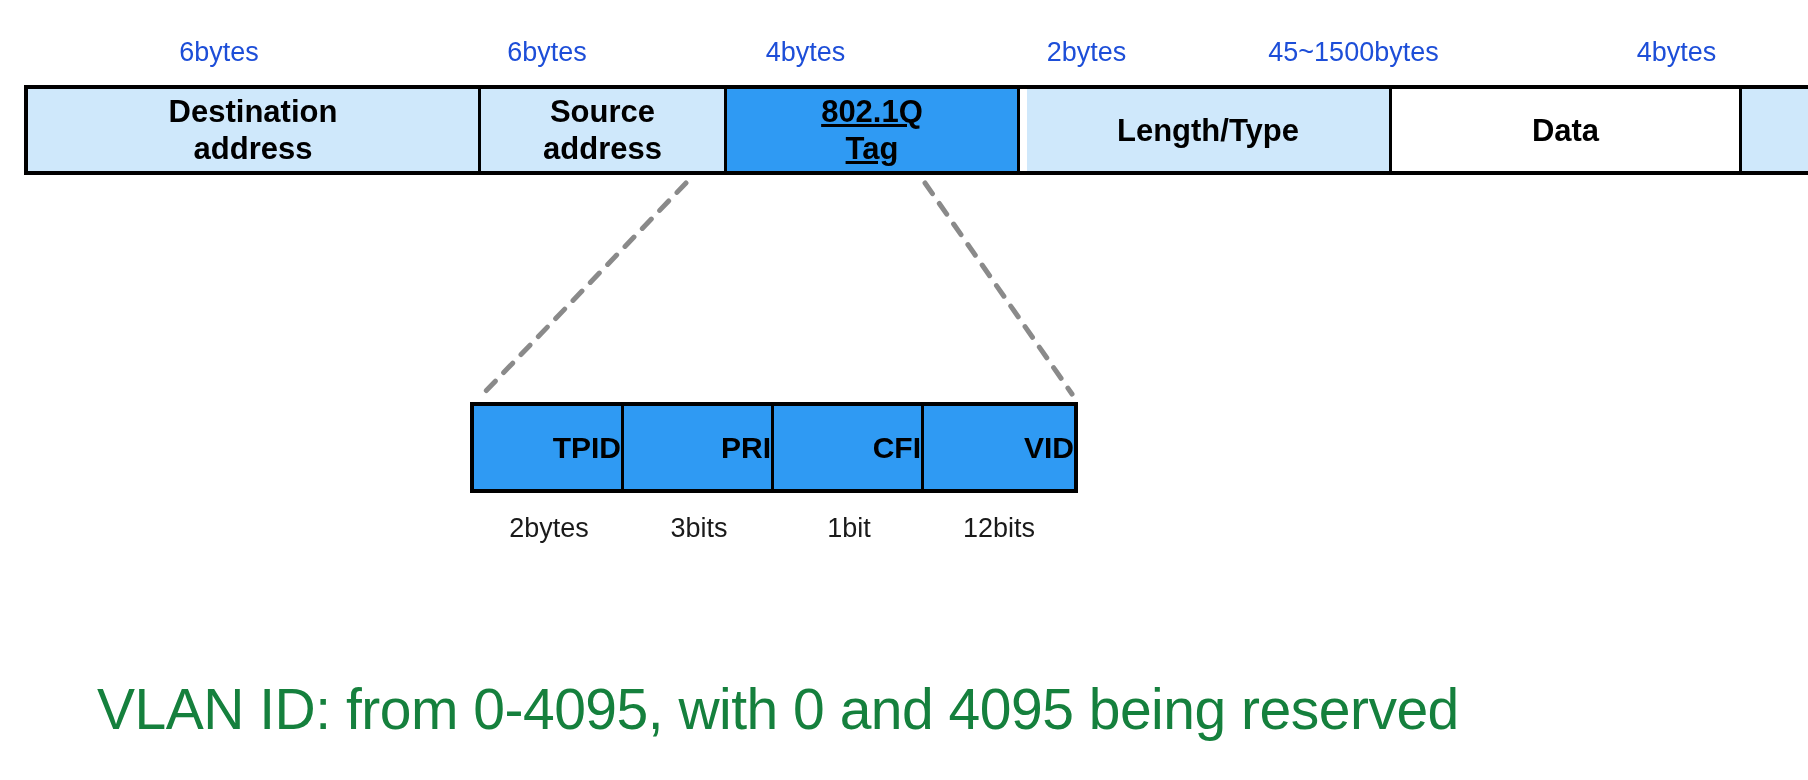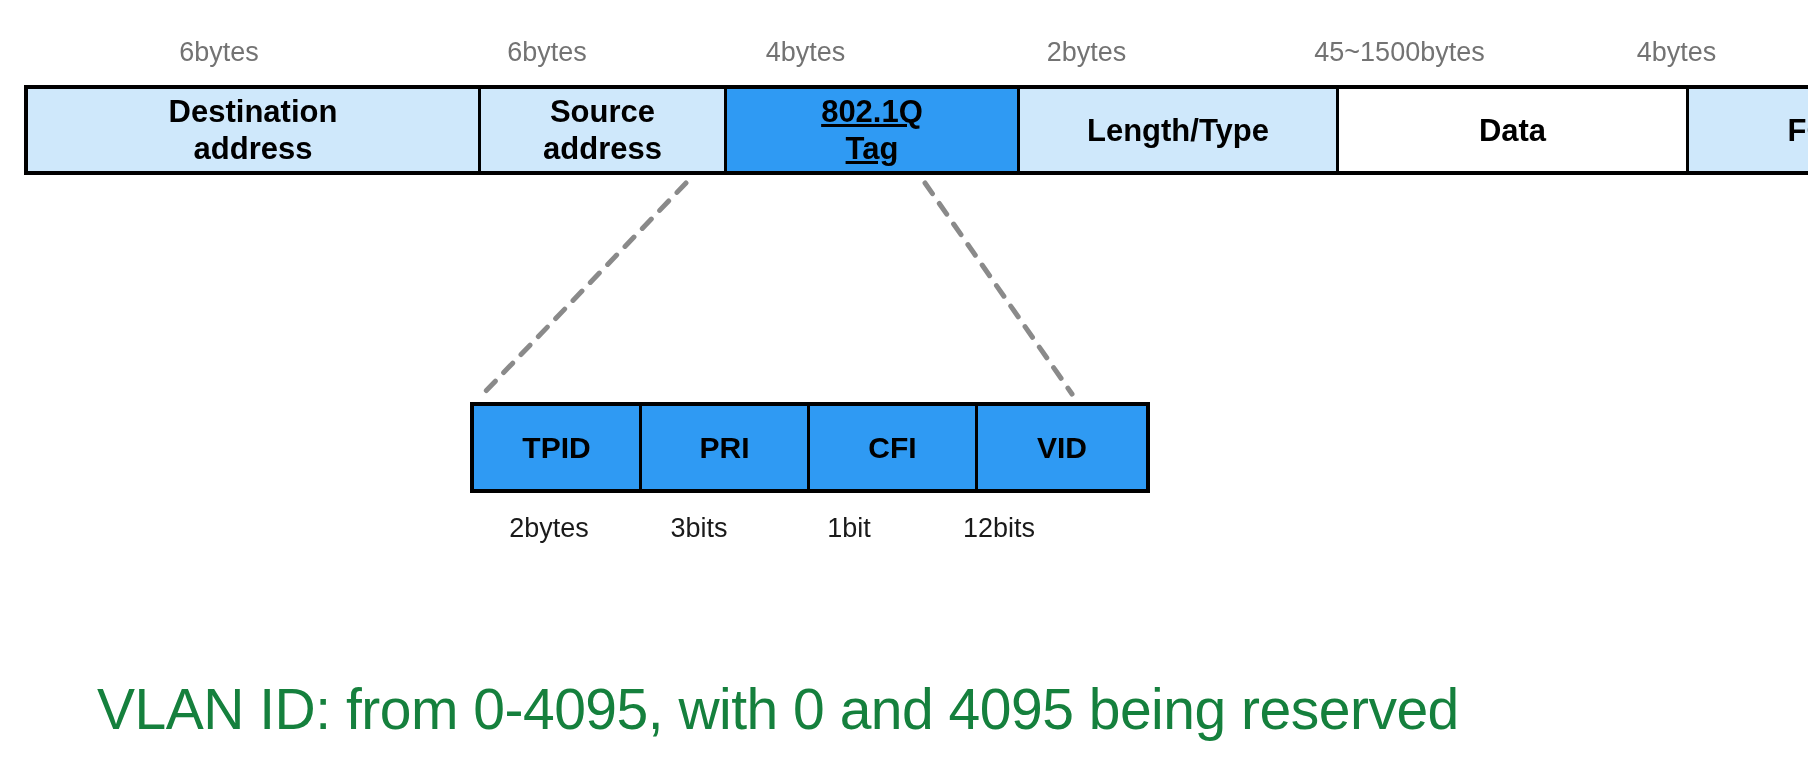--- a/index.html
+++ b/index.html
@@ -11,21 +11,21 @@
     font-family: "Liberation Sans", sans-serif;
     overflow: hidden;
   }
 
   
   .size-label {
     position: absolute;
     top: 36px;
     font-size: 27px;
     line-height: 32px;
-    color: #737373;
+    color: #1d4ed8;
     text-align: center;
   }
 
   
   .frame-row {
     position: absolute;
     left: 24px;
     top: 85px;
     display: flex;
     border: 4px solid #000000;
@@ -63,25 +63,25 @@
   
   .tag-row {
     position: absolute;
     left: 470px;
     top: 402px;
     display: flex;
     border: 4px solid #000000;
   }
   .tcell {
     box-sizing: border-box;
-    width: 168px;
+    width: 150px;
     height: 83px;
     display: flex;
     align-items: center;
-    justify-content: center;
+    justify-content: flex-end;
     border-right: 3px solid #000000;
     background: #2f9af3;
   }
   .tcell:last-child { border-right: none; }
   .tcell .lbl {
     font-weight: bold;
     font-size: 30px;
     color: #000000;
   }
 
@@ -114,38 +114,38 @@
 </head>
 <body>
 
 <div class="stage">
 
   <div>
     <div class="size-label" style="left:28px;  width:382px;">6bytes</div>
     <div class="size-label" style="left:410px; width:274px;">6bytes</div>
     <div class="size-label" style="left:684px; width:243px;">4bytes</div>
     <div class="size-label" style="left:927px; width:319px;">2bytes</div>
-    <div class="size-label" style="left:1246px;width:307px;">45~1500bytes</div>
+    <div class="size-label" style="left:1200px;width:307px;">45~1500bytes</div>
     <div class="size-label" style="left:1553px;width:247px;">4bytes</div>
   </div>
 
   <div class="frame-row">
     <div class="fcell fill-light" style="width:453px;">
       <span class="lbl">Destination
 address</span>
     </div>
     <div class="fcell fill-light" style="width:246px;">
       <span class="lbl">Source
 address</span>
     </div>
     <div class="fcell fill-accent" style="width:293px;text-decoration:underline;">
       <span class="lbl">802.1Q
 Tag</span>
     </div>
-    <div class="fcell fill-light" style="width:319px;">
+    <div class="fcell fill-light" style="width:365px;margin-left:7px;">
       <span class="lbl">Length/Type</span>
     </div>
     <div class="fcell fill-white" style="width:350px;">
       <span class="lbl">Data</span>
     </div>
     <div class="fcell fill-light" style="width:259px;">
       <span class="lbl">FCS</span>
     </div>
   </div>
 

